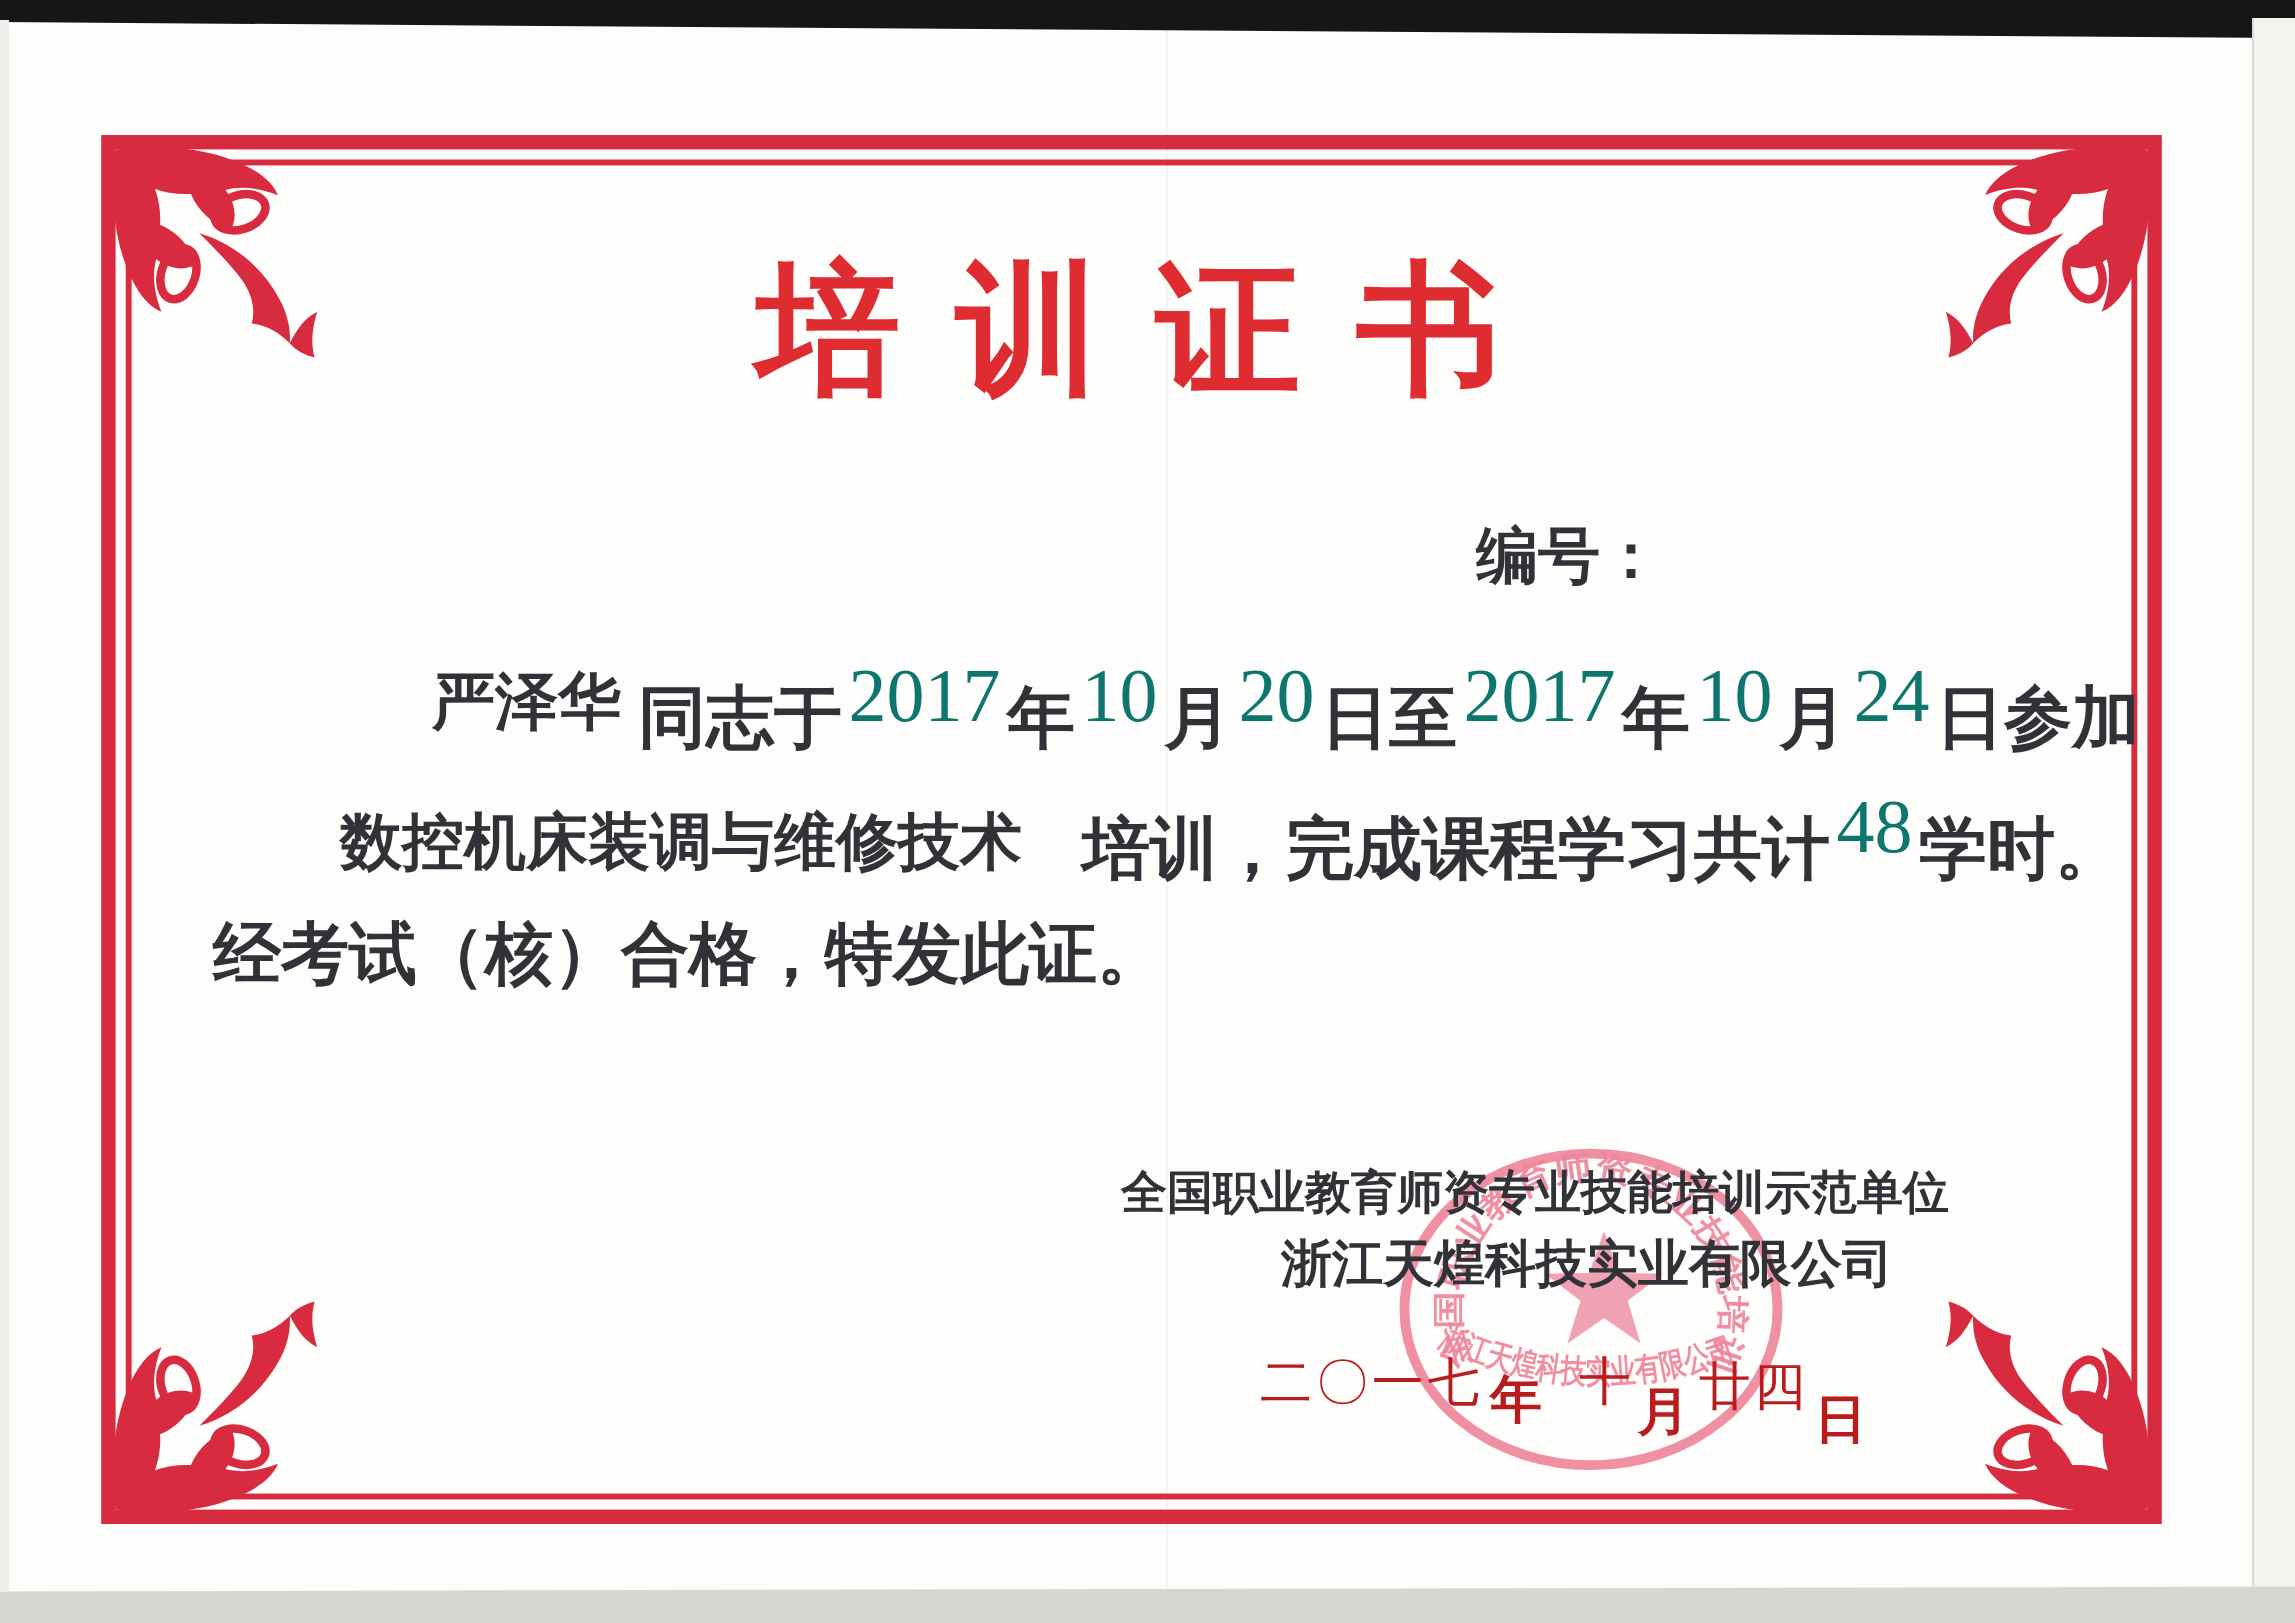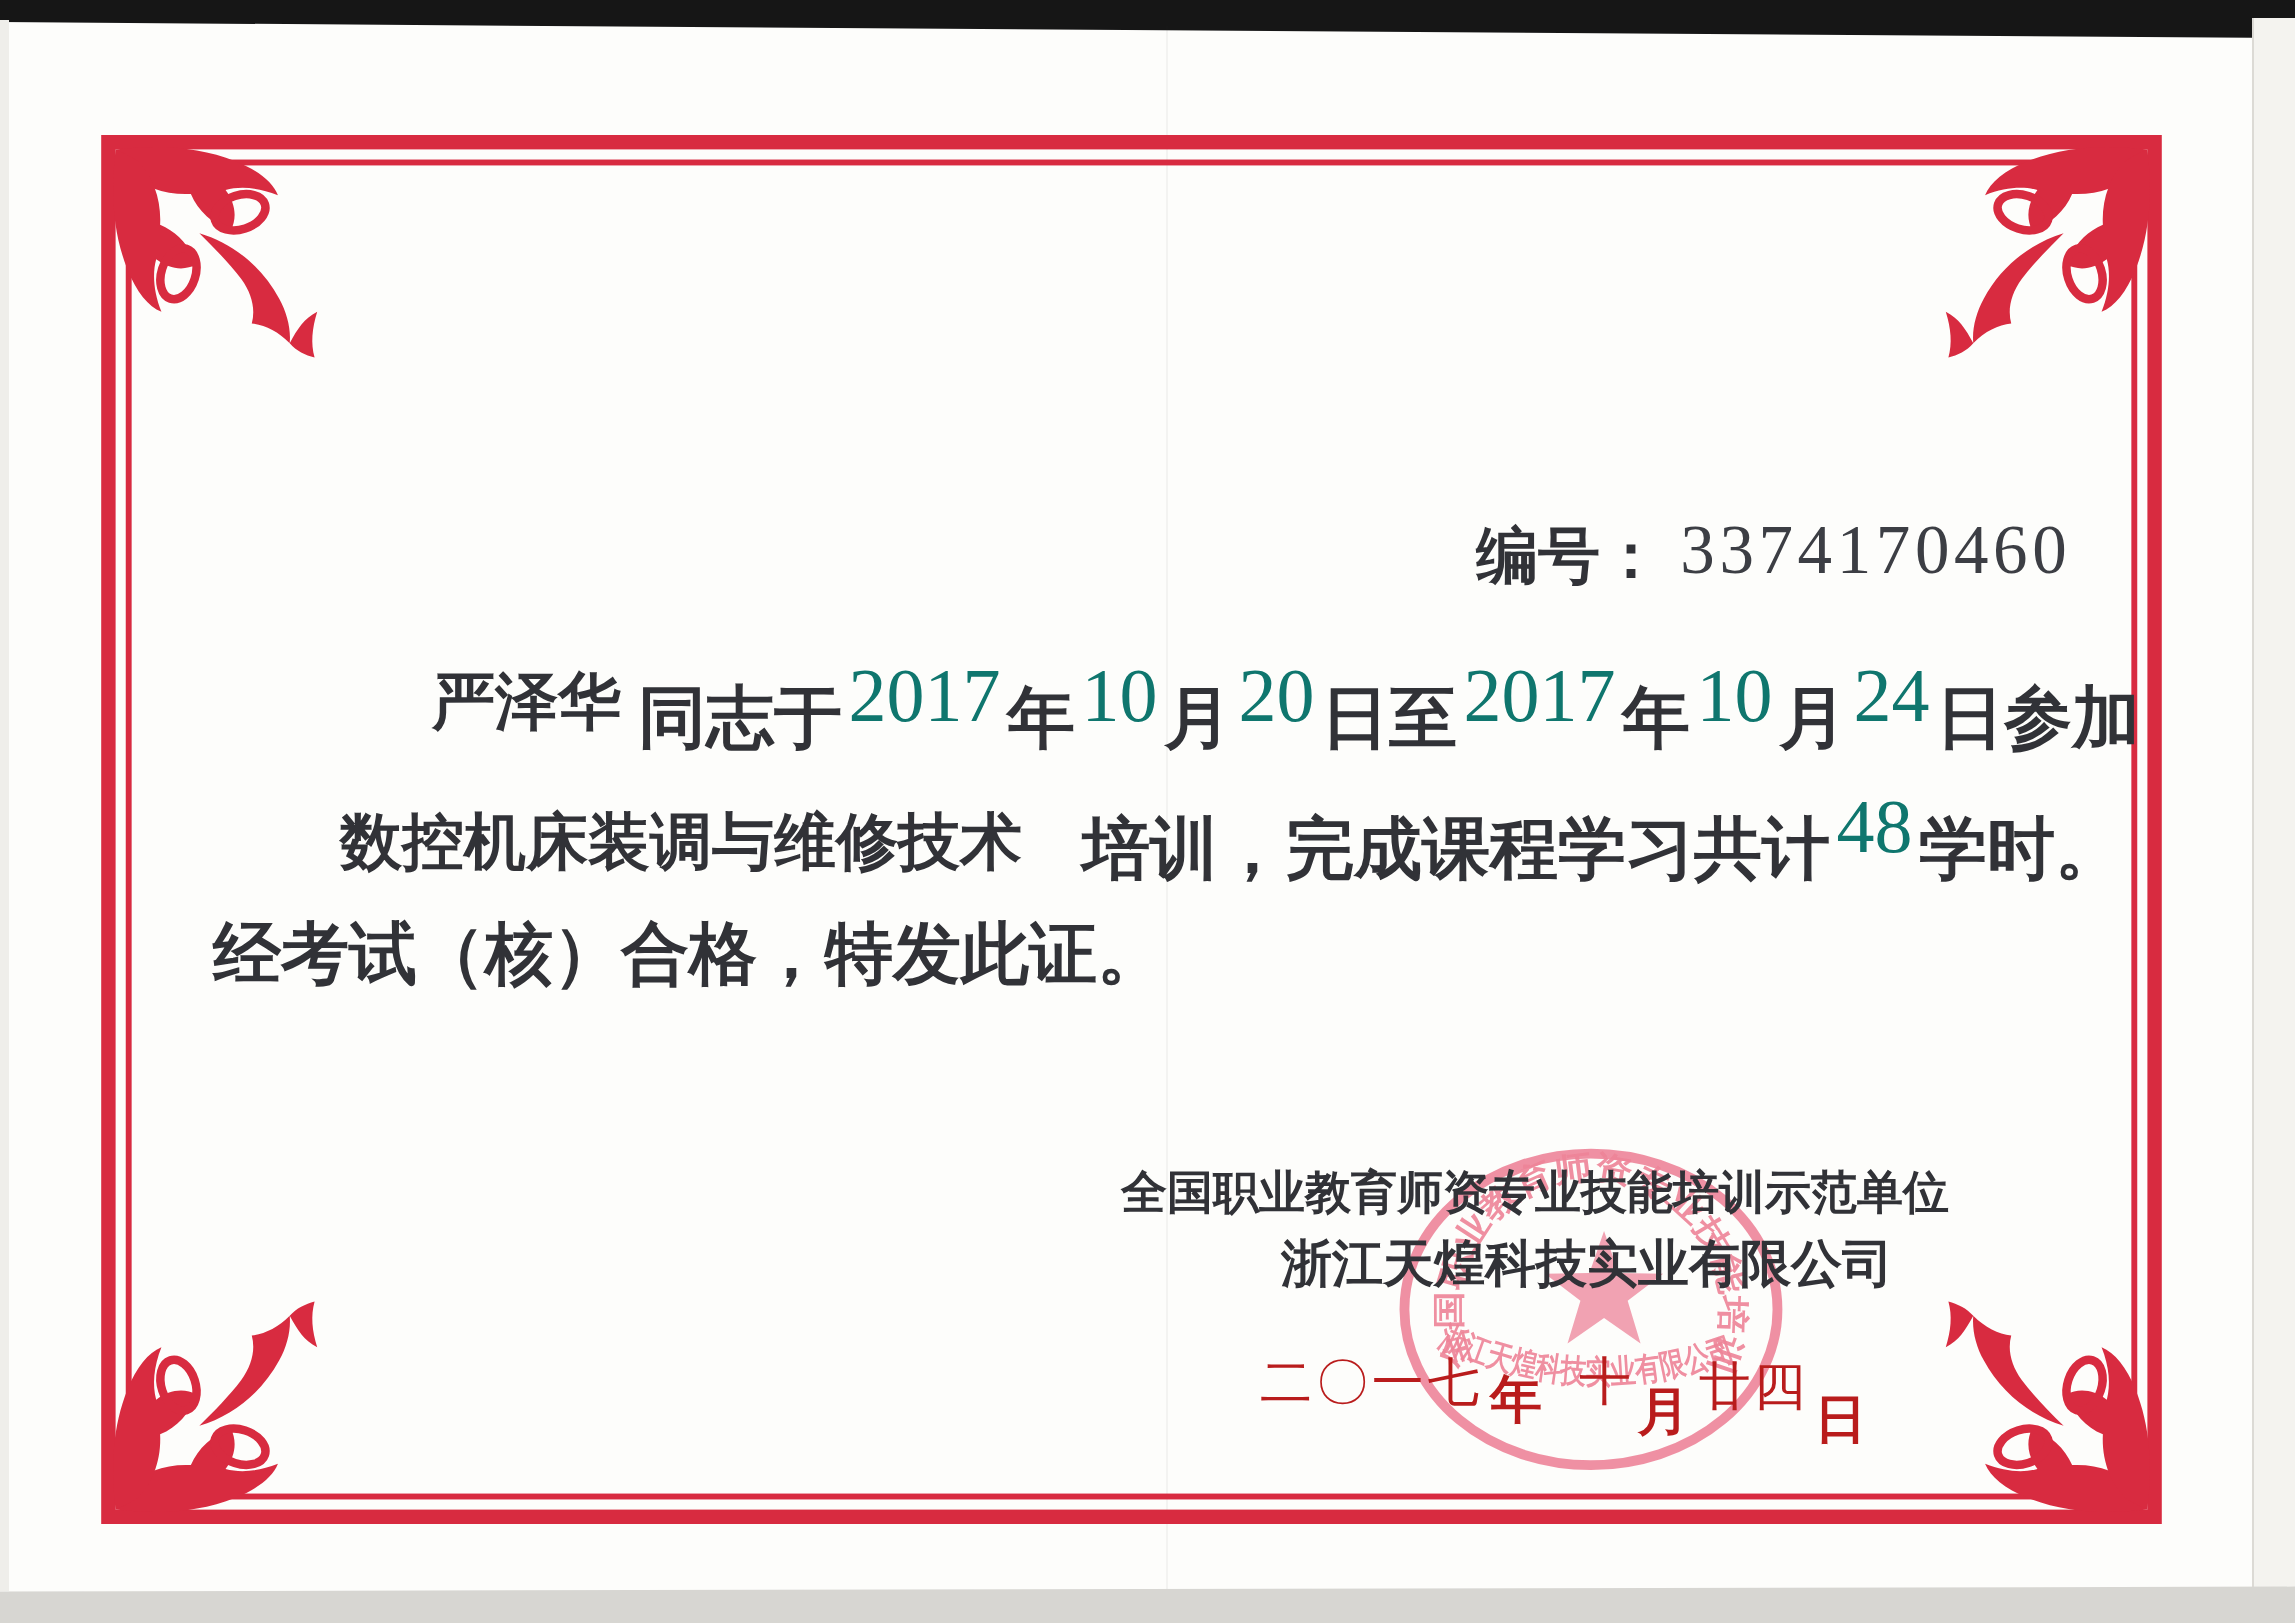--- a/index.html
+++ b/index.html
@@ -101,24 +101,24 @@
     <ellipse cx="330" cy="280" rx="285" ry="238" fill="none" stroke="#ec7c93" stroke-width="15" opacity="0.85"></ellipse>
     <polygon points="350,160 372.3,224.3 440.3,225.6 386.1,266.7 405.8,331.9 350,293 294.2,331.9 313.9,266.7 259.7,225.6 327.7,224.3" fill="#ef92a4" opacity="0.85"></polygon>
     <text font-size="50" fill="#ee8498" opacity="0.9" font-weight="bold" font-family="Liberation Serif, DejaVu Serif, serif">
       <textPath href="#seal-top-arc" textLength="1040" lengthAdjust="spacingAndGlyphs">全国职业教育师资专业技能培训示范单位</textPath>
     </text>
     <text font-size="50" fill="#ee8498" opacity="0.9" font-weight="bold" font-family="Liberation Serif, DejaVu Serif, serif">
       <textPath href="#seal-bottom-arc" textLength="470" lengthAdjust="spacingAndGlyphs">浙江天煌科技实业有限公司</textPath>
     </text>
   </svg>
 
+  <div class="txt cert-title serif">培训证书</div>
 
   <div class="txt serial-line">
     <span class="serial-label serif">编号：</span>
-    <span class="serial-number serif">3374170460</span>
   </div>
 
   <div class="txt body-line line1 serif">
     <span class="fill-name">严泽华</span><span>同志于</span><span class="fill-num">2017</span><span>年</span><span class="fill-num">10</span><span>月</span><span class="fill-num">20</span><span>日至</span><span class="fill-num">2017</span><span>年</span><span class="fill-num">10</span><span>月</span><span class="fill-num">24</span><span>日参加</span>
   </div>
 
   <div class="txt body-line line2 serif">
     <span class="fill-course">数控机床装调与维修技术</span><span>培训，完成课程学习共计</span><span class="fill-num">48</span><span>学时。</span>
   </div>
 

